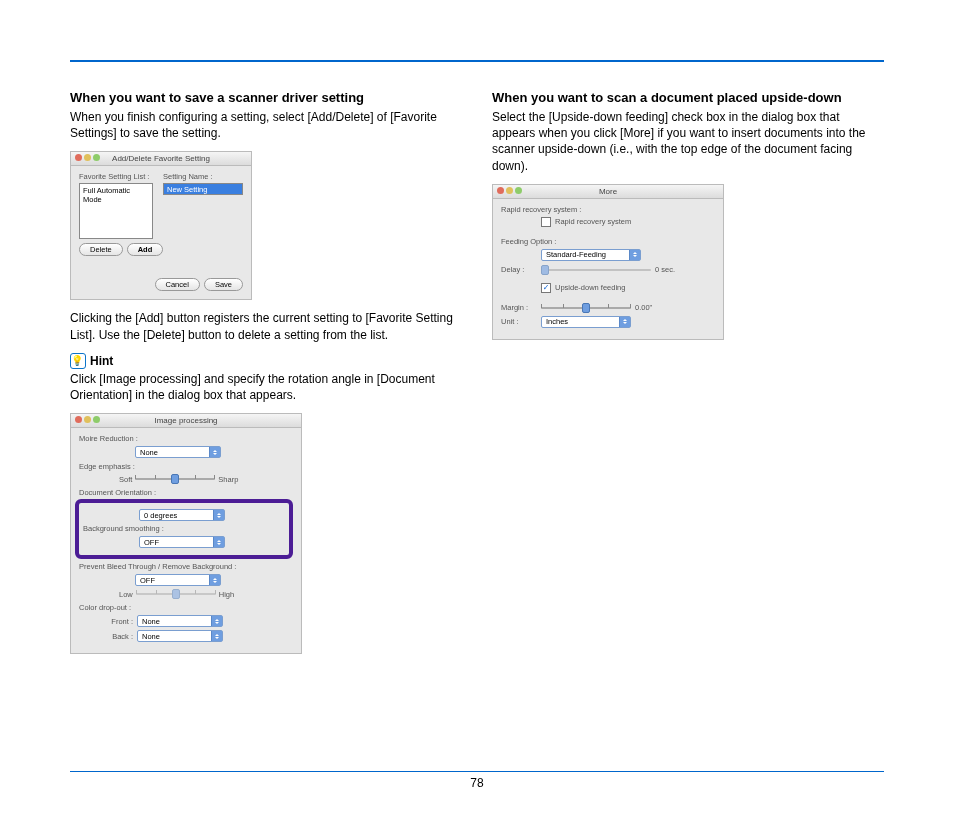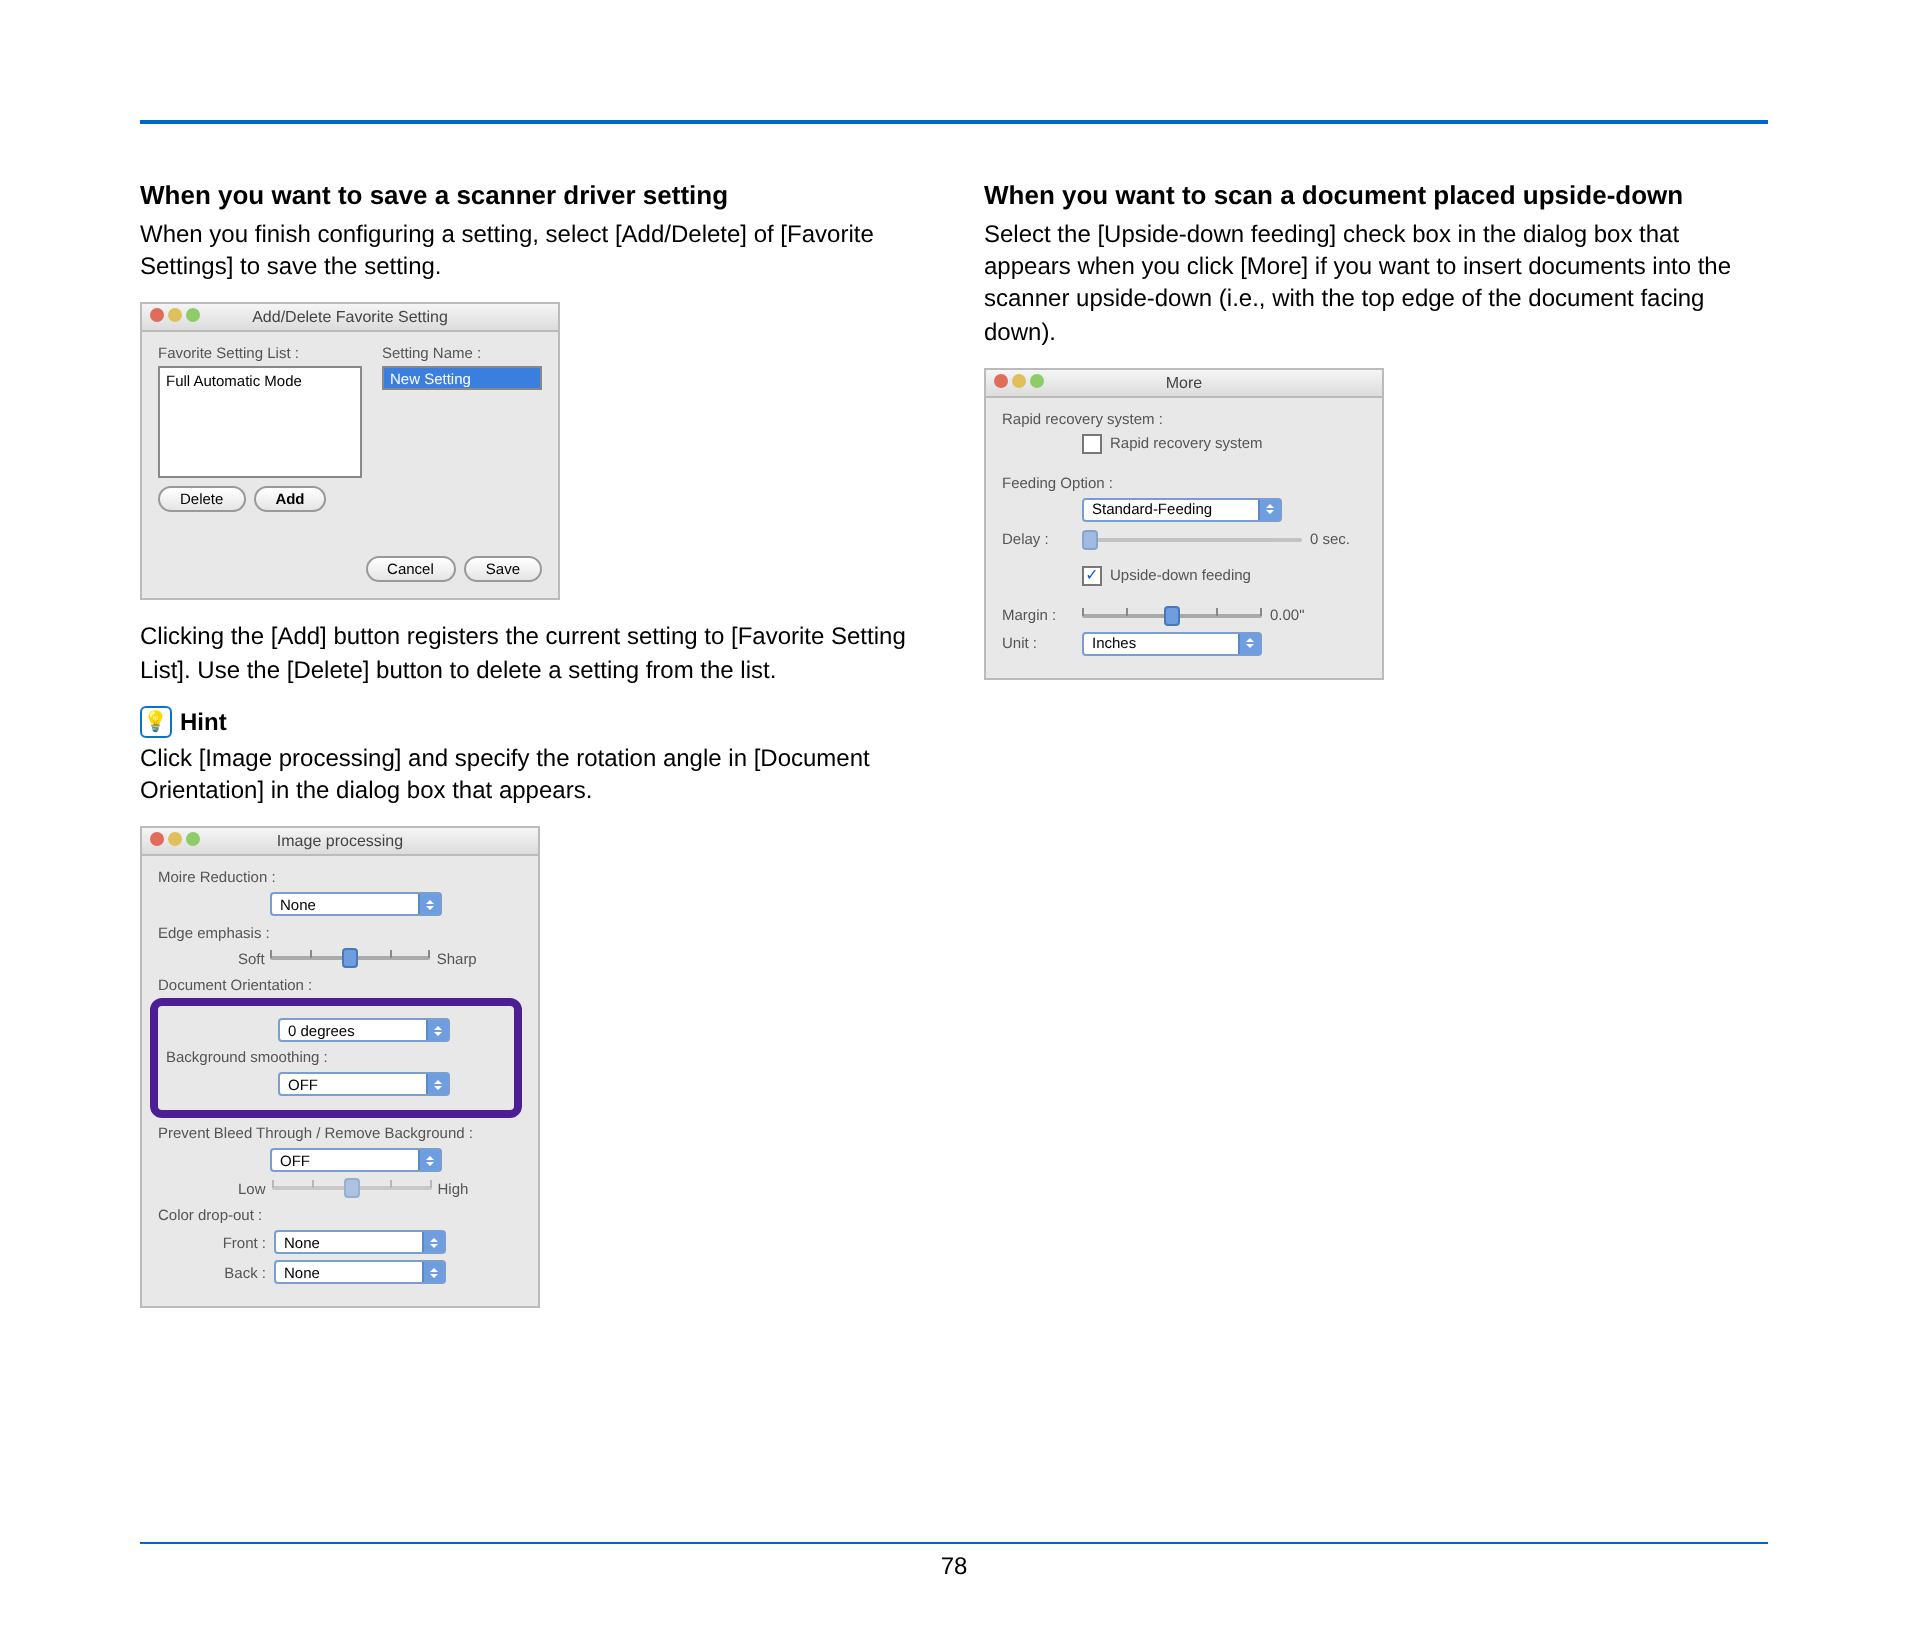--- a/index.html
+++ b/index.html
@@ -21,22 +21,22 @@
   p { margin: 0 0 10px 0; line-height: 1.35; }
   .hint-row { display: flex; align-items: center; gap: 4px; margin: 6px 0 2px 0; }
   .hint-icon {
     width: 16px; height: 16px; border: 1.5px solid #0b74c9; border-radius: 3px;
     display: inline-flex; align-items: center; justify-content: center;
     color: #f5b400; font-size: 10px; font-weight: bold;
   }
   .hint-label { font-weight: bold; font-size: 12px; }
 
   
-  .dlg { width: 210px; border: 1px solid #bbb; background: #e8e8e8; font-size: 8px; margin-bottom: 10px; }
-  .dlg.wide { width: 200px; }
+  .dlg { width: 182px; border: 1px solid #bbb; background: #e8e8e8; font-size: 8px; margin-bottom: 10px; }
+  .dlg.wide { width: 232px; }
   .dlg-title { background: linear-gradient(#f5f5f5,#dcdcdc); border-bottom:1px solid #bbb; text-align:center; padding:2px 0; position:relative; font-size:8px; color:#444; }
   .tl-dots { position:absolute; left:4px; top:2px; display:flex; gap:2px; }
   .tl-dots span { width:7px; height:7px; border-radius:50%; background:#bbb; display:inline-block; }
   .tl-dots .r{background:#e06c5c;} .tl-dots .y{background:#e0c05c;} .tl-dots .g{background:#8ecc6a;}
   .dlg-body { padding: 6px 8px 8px 8px; }
   .lbl { color:#555; font-size:7.5px; }
   .row { display:flex; align-items:center; gap:4px; margin:3px 0; }
   .rowcol { display:flex; flex-direction:column; }
   .input { background:#fff; border:1px solid #888; padding:1px 3px; font-size:7.5px; height:12px; line-height:10px; }
   .sel-blue { background:#3a7fe0; color:#fff; }

